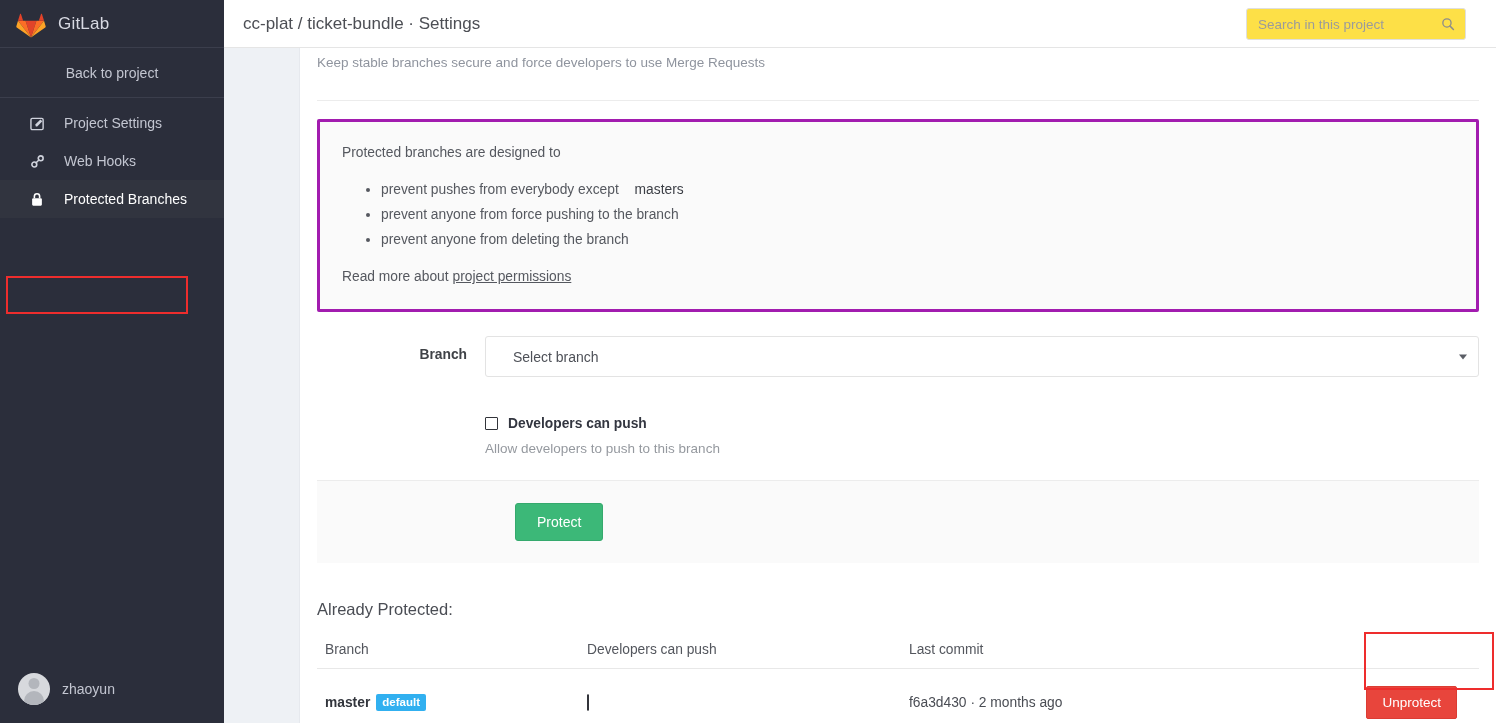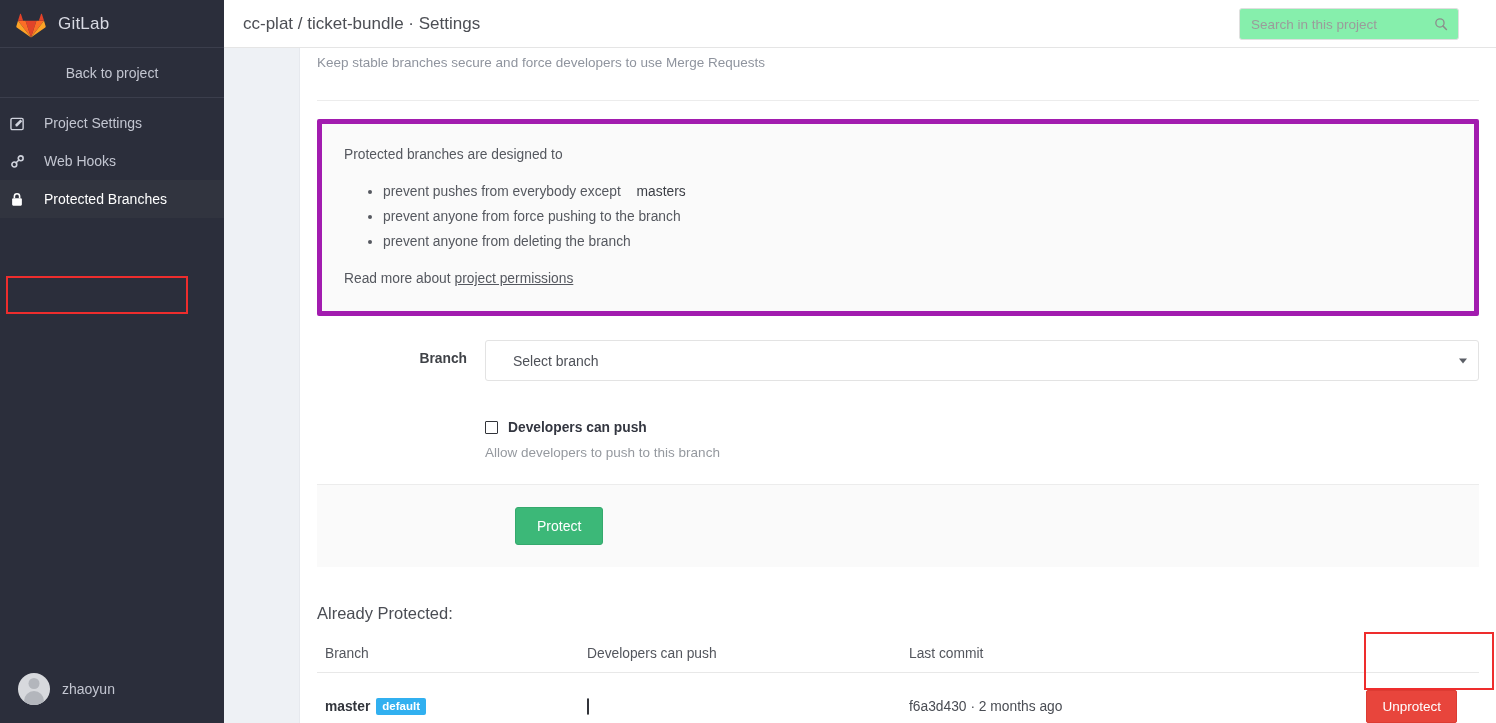--- a/index.html
+++ b/index.html
@@ -41,21 +41,21 @@
     font-size: 14px;
     color: #c3c6d1;
     border-bottom: 1px solid #3b3e4c;
     cursor: pointer;
   }
   .nav { padding-top: 6px; }
   .nav-item {
     position: relative;
     height: 38px;
     display: flex; align-items: center;
-    padding-left: 10px;
+    padding-left: 30px;
     font-size: 14px;
     color: #c3c6d1;
     cursor: pointer;
   }
   .nav-item .nav-icon {
     width: 24px; flex: 0 0 24px;
     display: flex; align-items: center; justify-content: flex-start;
     color: #cfd2dc;
   }
   .nav-item .nav-label { margin-left: 10px; white-space: nowrap; }
@@ -111,25 +111,25 @@
     border-bottom: 1px solid #e5e5e5;
     display: flex; align-items: center;
   }
   .breadcrumb {
     margin-left: 19px;
     font-size: 17px;
     color: #4c4e54;
     white-space: nowrap;
   }
   .search-box {
-    position: absolute; right: 37px; top: 8px;
+    position: absolute; right: 30px; top: 8px;
     width: 220px; height: 32px;
     border: 1px solid #dfdfdf;
     border-radius: 3px;
-    background: #86efac;
+    background: #fde047;
     display: flex; align-items: center;
   }
   .search-box input {
     border: 0; outline: 0;
     font-size: 13.5px;
     color: #555;
     padding-left: 11px;
     width: 180px;
     background: transparent;
     font-family: "Liberation Sans", sans-serif;
@@ -163,21 +163,21 @@
   .divider {
     margin: 26px 17px 0 17px;
     height: 1px;
     background: #ececec;
   }
 
   
   .info-panel {
     margin: 18px 17px 0 17px;
     background: #fafafa;
-    border: 5px solid #a21caf;
+    border: 3px solid #a21caf;
     border-radius: 2px;
     padding: 20px 22px 22px 22px;
     font-size: 13.8px;
     color: #55585f;
     line-height: 21px;
   }
   .info-panel p { margin: 0; }
   .info-panel ul {
     margin: 16px 0 16px 0;
     padding-left: 39px;

